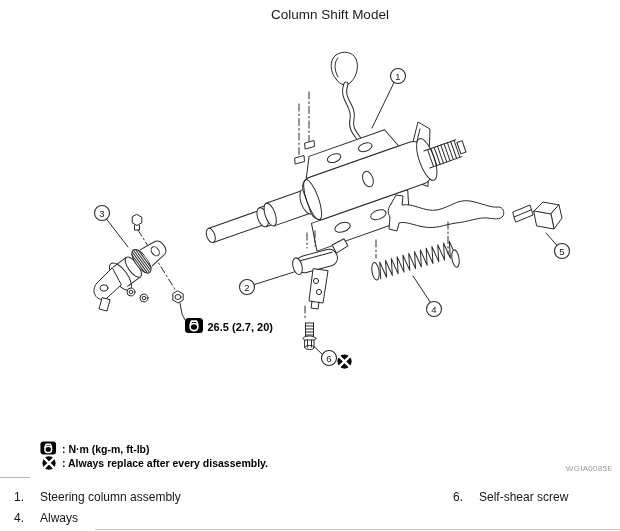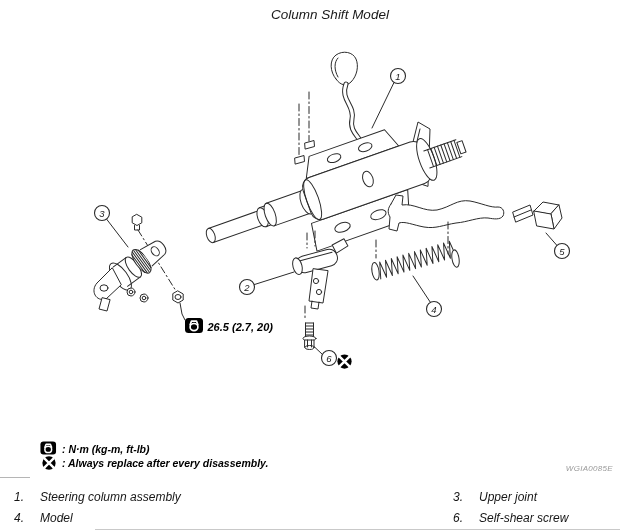--- a/index.html
+++ b/index.html
@@ -1,17 +1,17 @@
 <!DOCTYPE html>
 <html><head>
 <meta charset="utf-8">
 <style>
   html,body{margin:0;padding:0;background:#fff;}
   .page{position:relative;width:620px;height:531px;background:#fff;overflow:hidden;
-        font-family:"Liberation Sans",sans-serif;color:#000;font-style:italic;}
+        font-family:"Liberation Sans",sans-serif;color:#000;}
   .title{position:absolute;top:7px;left:40px;width:580px;text-align:center;
          font-size:13.5px;color:#1a1a1a;}
   .diagram{position:absolute;top:0;left:0;}
   .parts{position:absolute;top:487px;left:0;width:620px;font-size:12px;color:#161616;}
   .pcol{position:absolute;top:0;}
   .pcol.c1{left:14px;width:222px;}
   .pcol.c2{left:233px;width:216px;}
   .pcol.c3{left:453px;width:165px;}
   .prow{height:21px;line-height:21px;white-space:nowrap;}
   .pnum{display:inline-block;width:26px;}
@@ -226,29 +226,26 @@
   </svg>
 
   <div class="left-rule"></div>
 
   <div class="parts">
     <div class="pcol c1">
       <div class="prow">
         <span class="pnum">1.</span><span>Steering column assembly</span>
       </div>
       <div class="prow">
-        <span class="pnum">4.</span><span>Model</span>
+        <span class="pnum">4.</span><span>Always</span>
       </div>
     </div>
     <div class="pcol c2">
     </div>
     <div class="pcol c3">
       <div class="prow">
-        <span class="pnum">3.</span><span>Upper joint</span>
-      </div>
-      <div class="prow">
         <span class="pnum">6.</span><span>Self-shear screw</span>
       </div>
     </div>
   </div>
 
   <div class="bottom-rule"></div>
 </div>
 
 </body></html>

